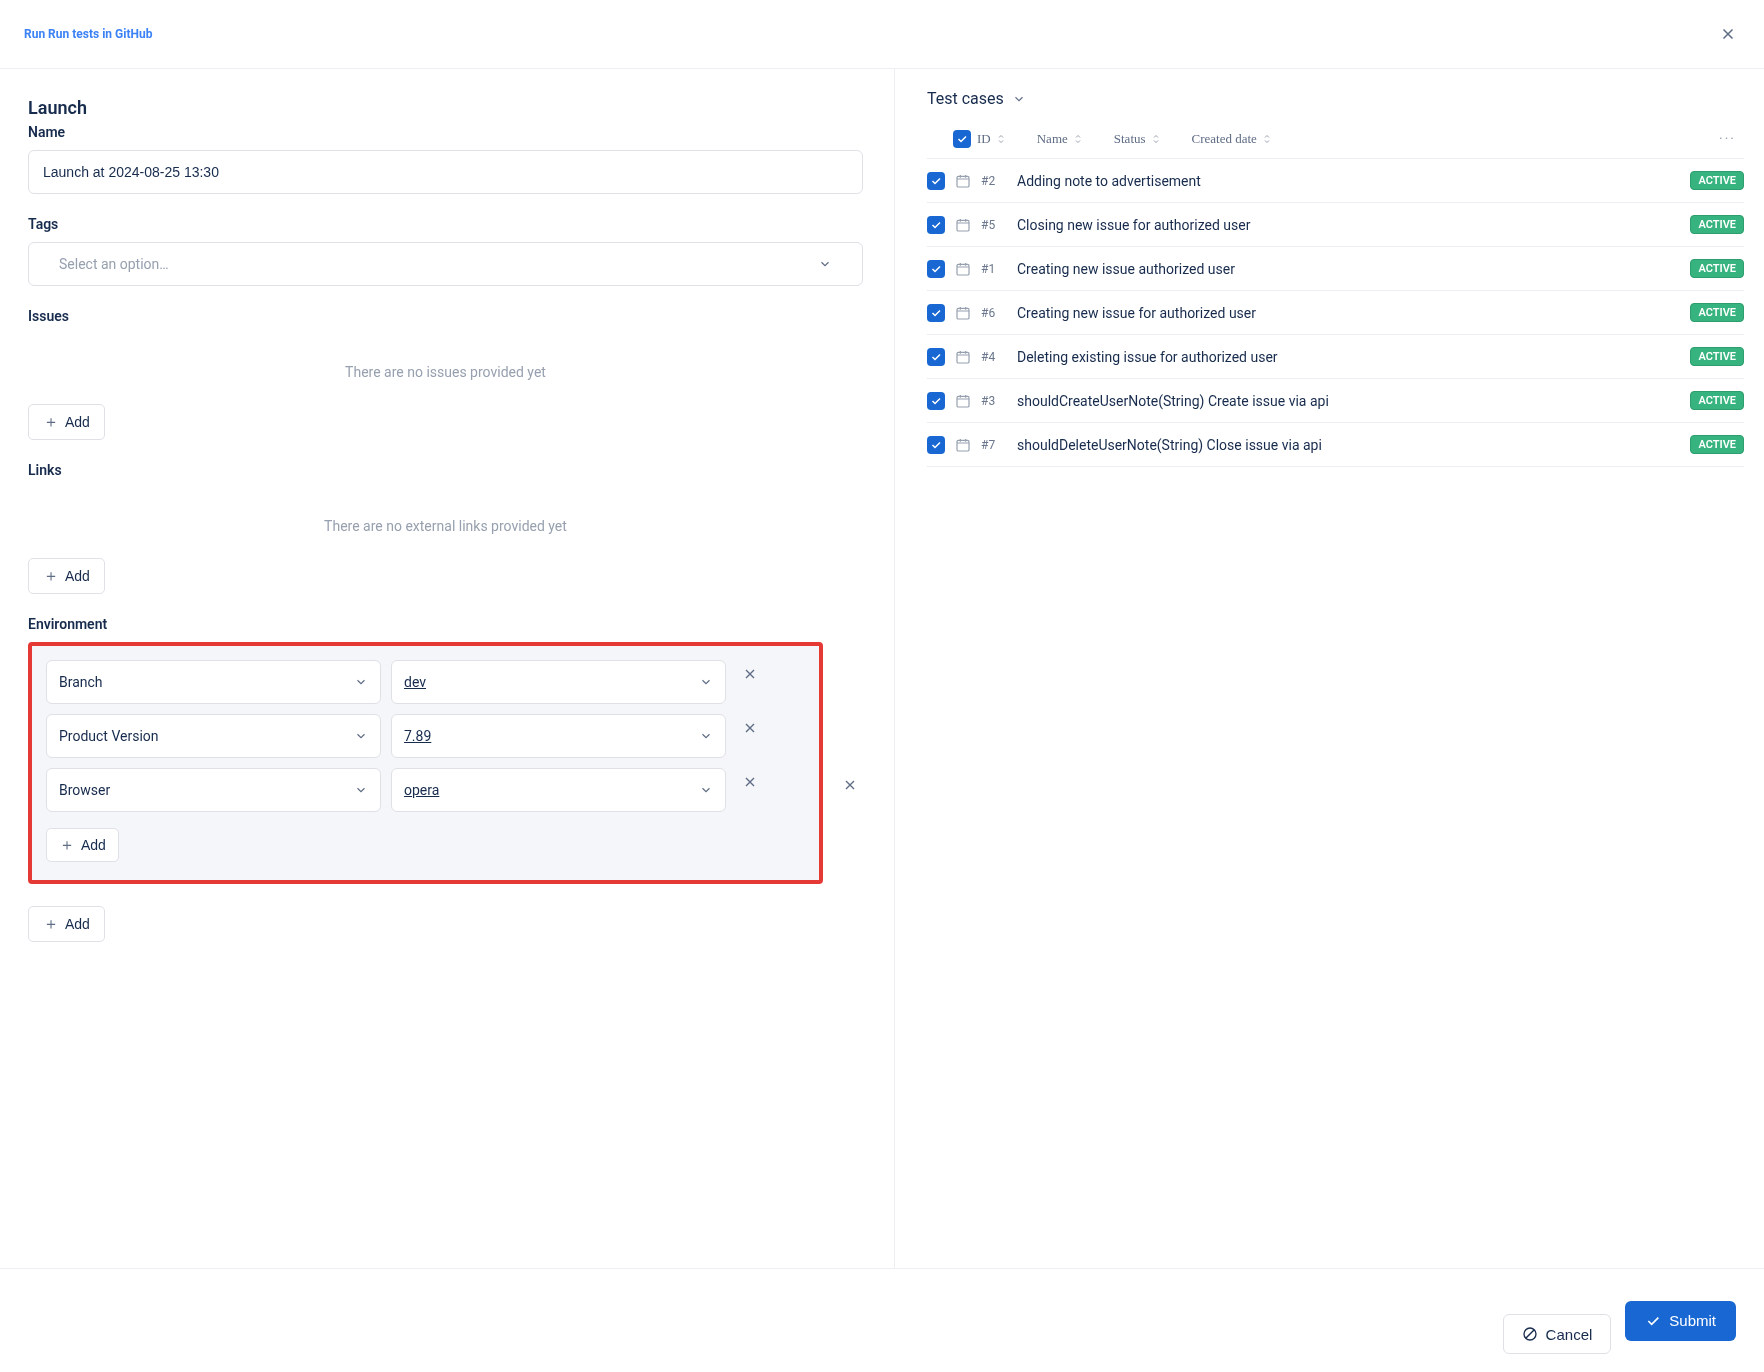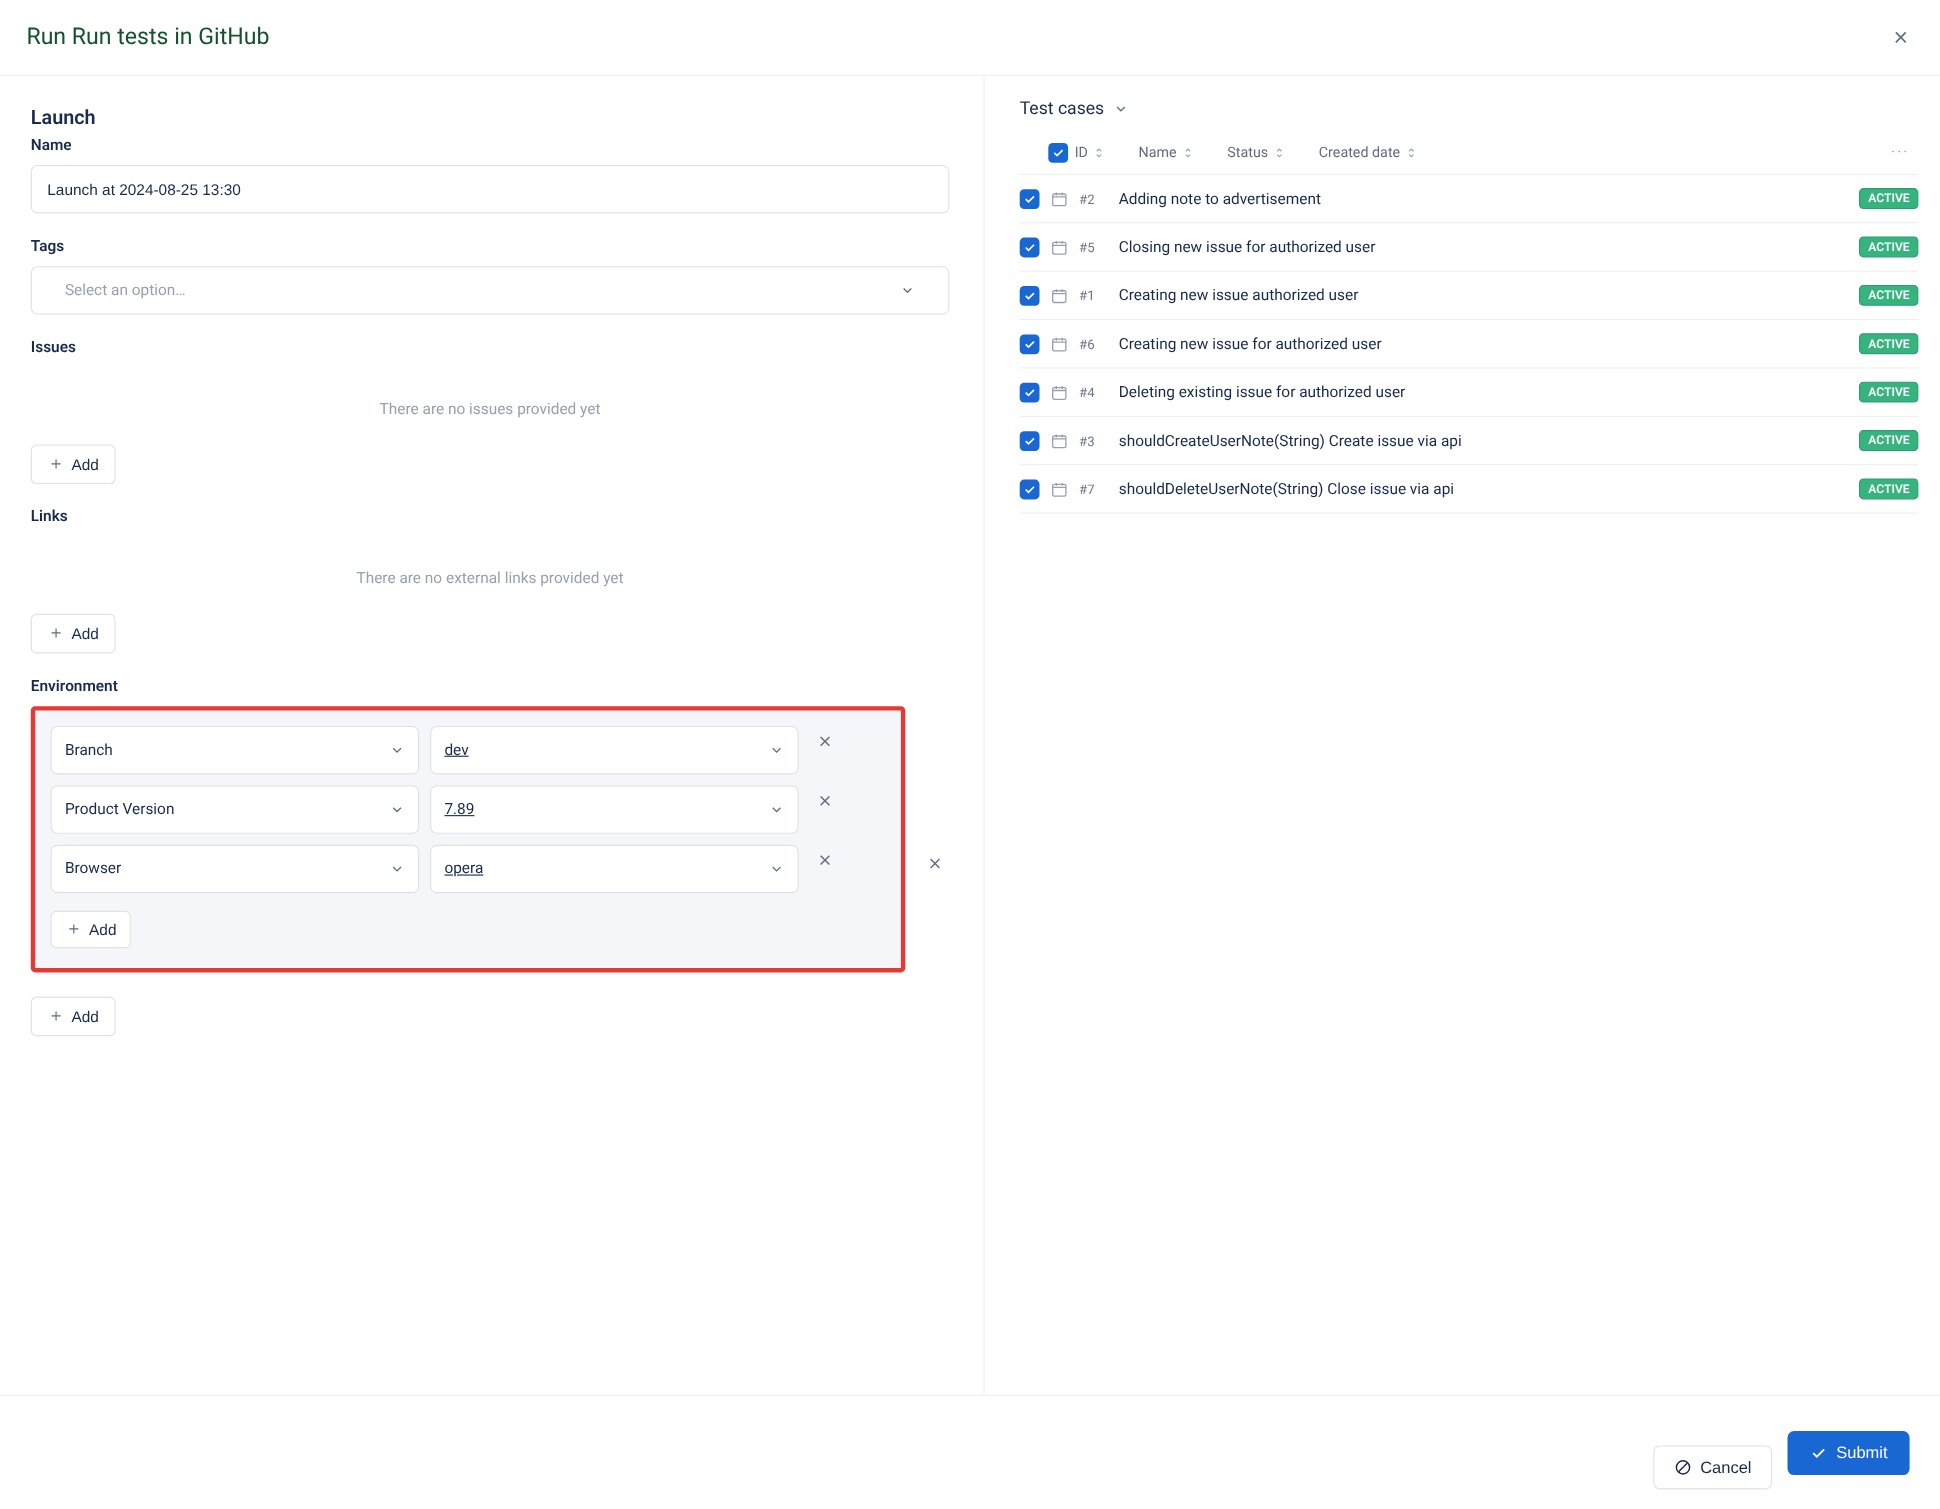--- a/index.html
+++ b/index.html
@@ -11,21 +11,21 @@
     height: 1372px;
     zoom: 1;
     font-size: 14px;
   }
   .page { display: flex; flex-direction: column; height: 1372px; }
   .header {
     display: flex; align-items: center; justify-content: space-between;
     padding: 22px 24px 22px 24px;
     border-bottom: 1px solid #eceef1;
   }
-  .header-title { font-weight: 400; font-size: 21px; color: #14532d; }
+  .header-title { font-weight: 700; font-size: 12px; color: #3b82f6; }
   .close-btn { width: 24px; height: 24px; cursor: pointer; color: #5e6c84; display:flex; align-items:center; justify-content:center; }
   .content {
     display: flex; flex: 1; overflow: hidden;
   }
   .left-pane {
     width: 895px; padding: 28px 28px 20px 28px; overflow-y: auto;
     border-right: 1px solid #eceef1;
   }
   .right-pane {
     flex: 1; padding: 20px 20px 20px 32px;
@@ -87,21 +87,21 @@
   .tc-cols {
     display:flex; align-items:center; gap:6px; padding: 6px 0 10px 0;
     border-bottom: 1px solid #eceef1;
   }
   .cb {
     width: 18px; height:18px; border-radius:4px; background:#1967d2;
     display:flex; align-items:center; justify-content:center; flex-shrink:0;
   }
   .cb svg { width:12px; height:12px; color:#fff; }
   .sort-ico { width:12px; height:12px; color:#97a0af; }
-  .col-lbl { font-size:13px; color:#5e6c84; display:flex; align-items:center; gap:4px; }
+  .col-lbl { font-size:13px; color:#5e6c84; display:flex; align-items:center; gap:4px;font-family:Liberation Serif, serif; }
   .col-gap { width: 18px; }
   .tc-cols .more { margin-left:auto; color:#97a0af; cursor:pointer; letter-spacing:2px; font-size:14px; padding-right:8px;}
   .tc-row {
     display:flex; align-items:center; gap:10px; height: 44px;
     border-bottom: 1px solid #eceef1;
   }
   .tc-row .rid { font-size:12px; color:#6b778c; width:26px; flex-shrink:0;}
   .tc-row .rname { font-size:14px; color:#172b4d; }
   .tc-row .badge {
     margin-left:auto; background:#36b37e; color:#fff; border:1px solid #2e9e6e;

